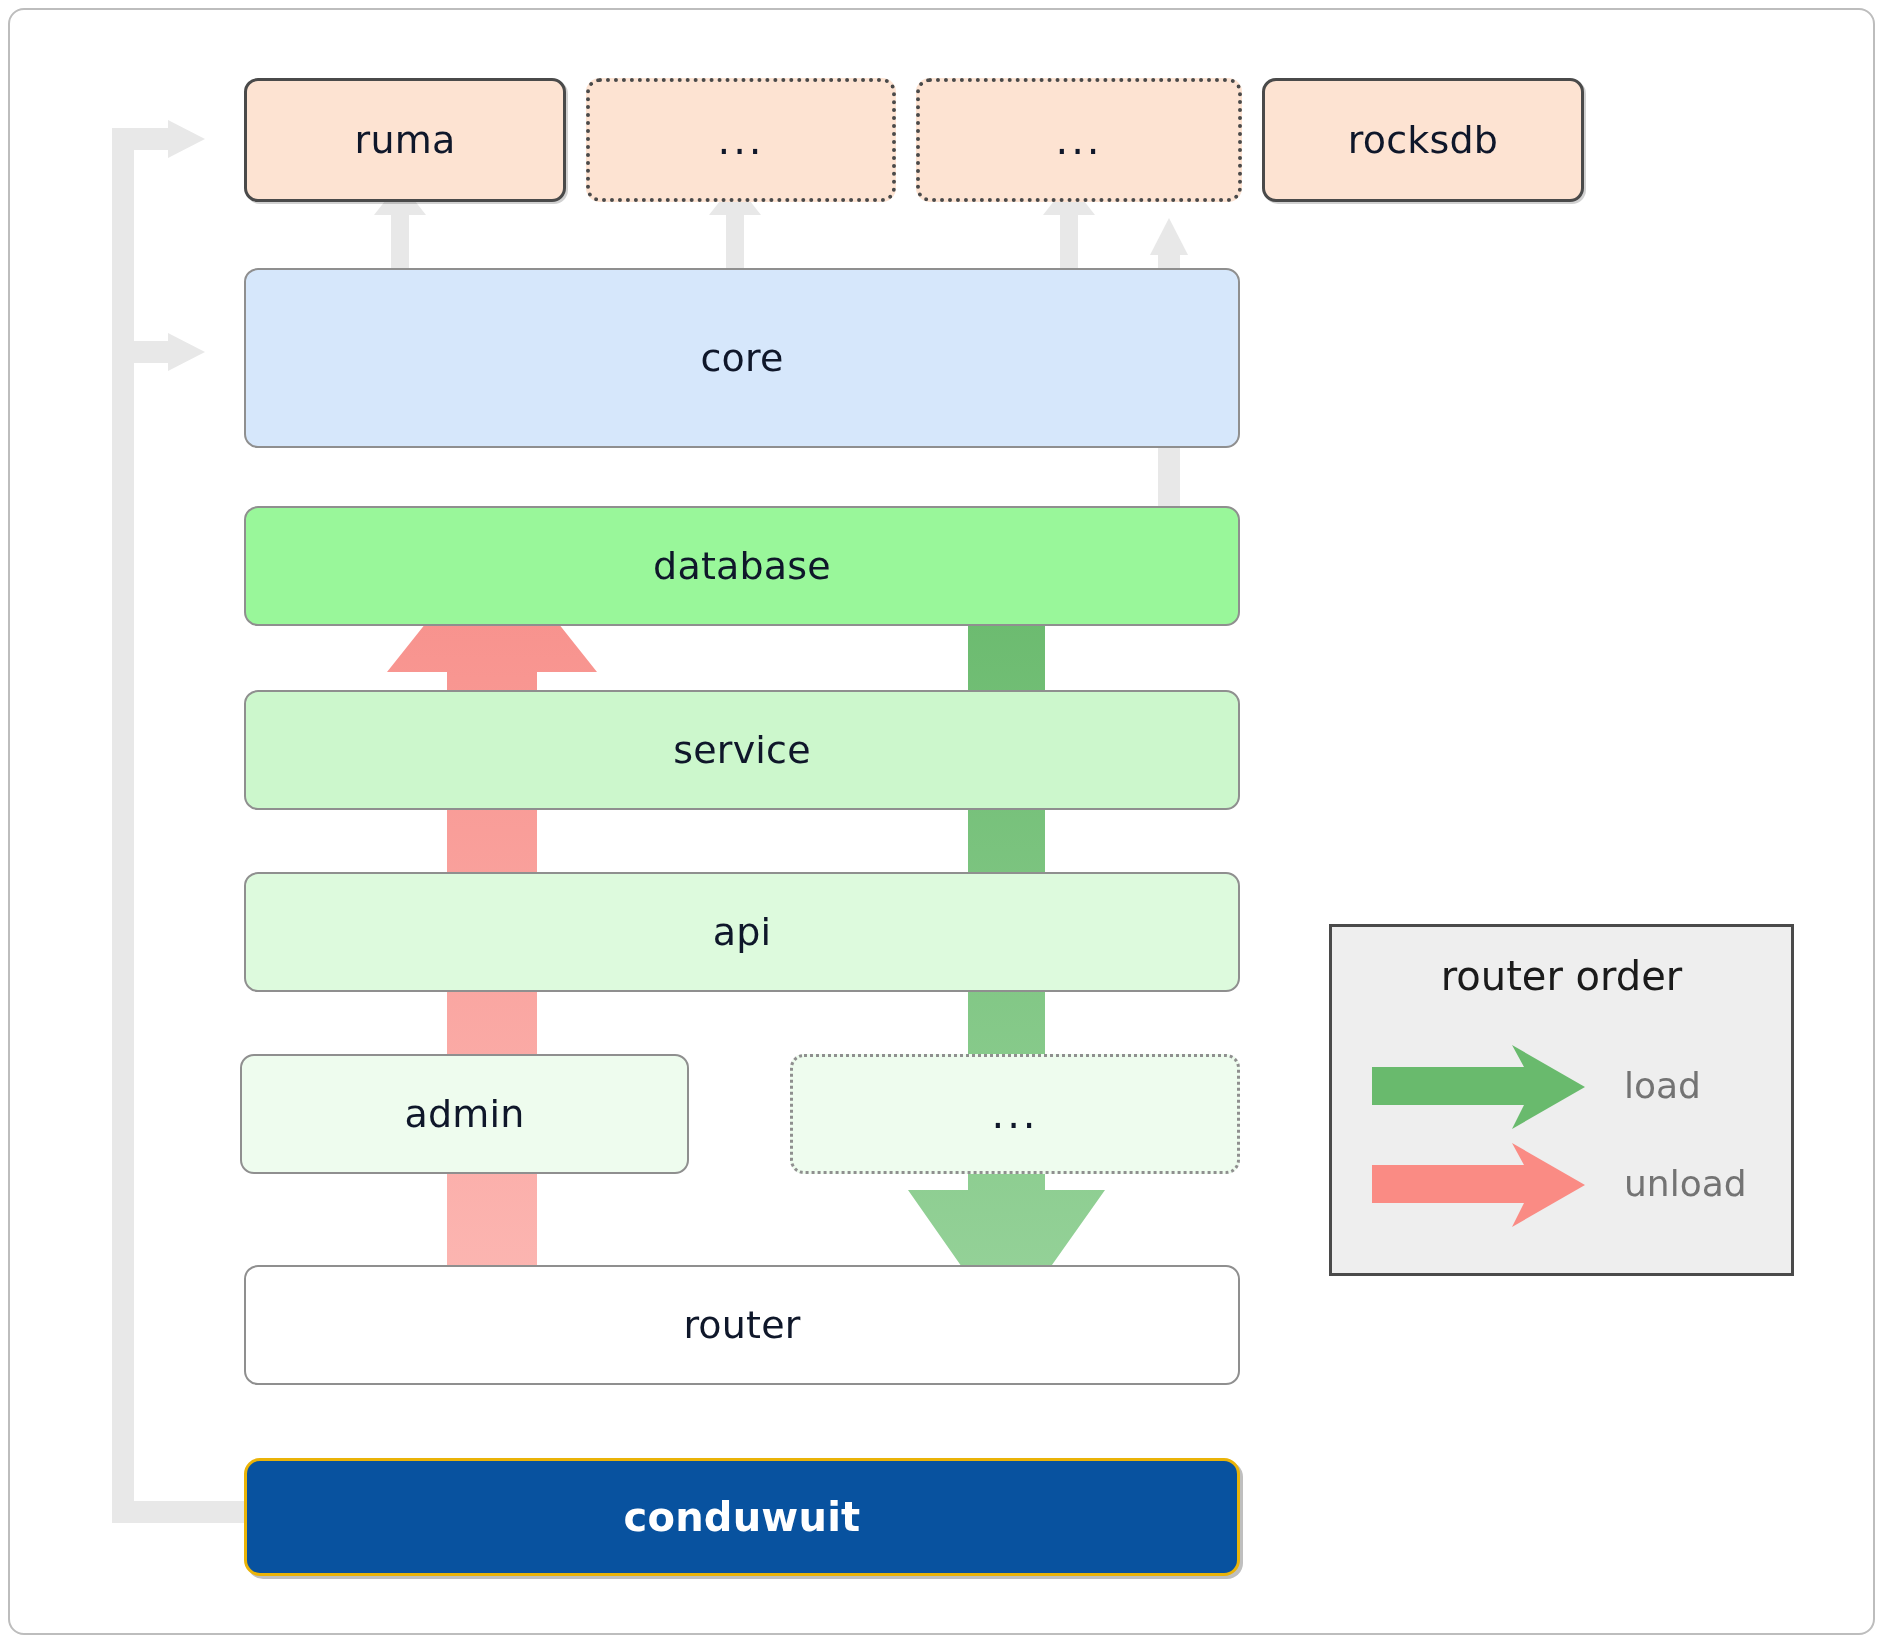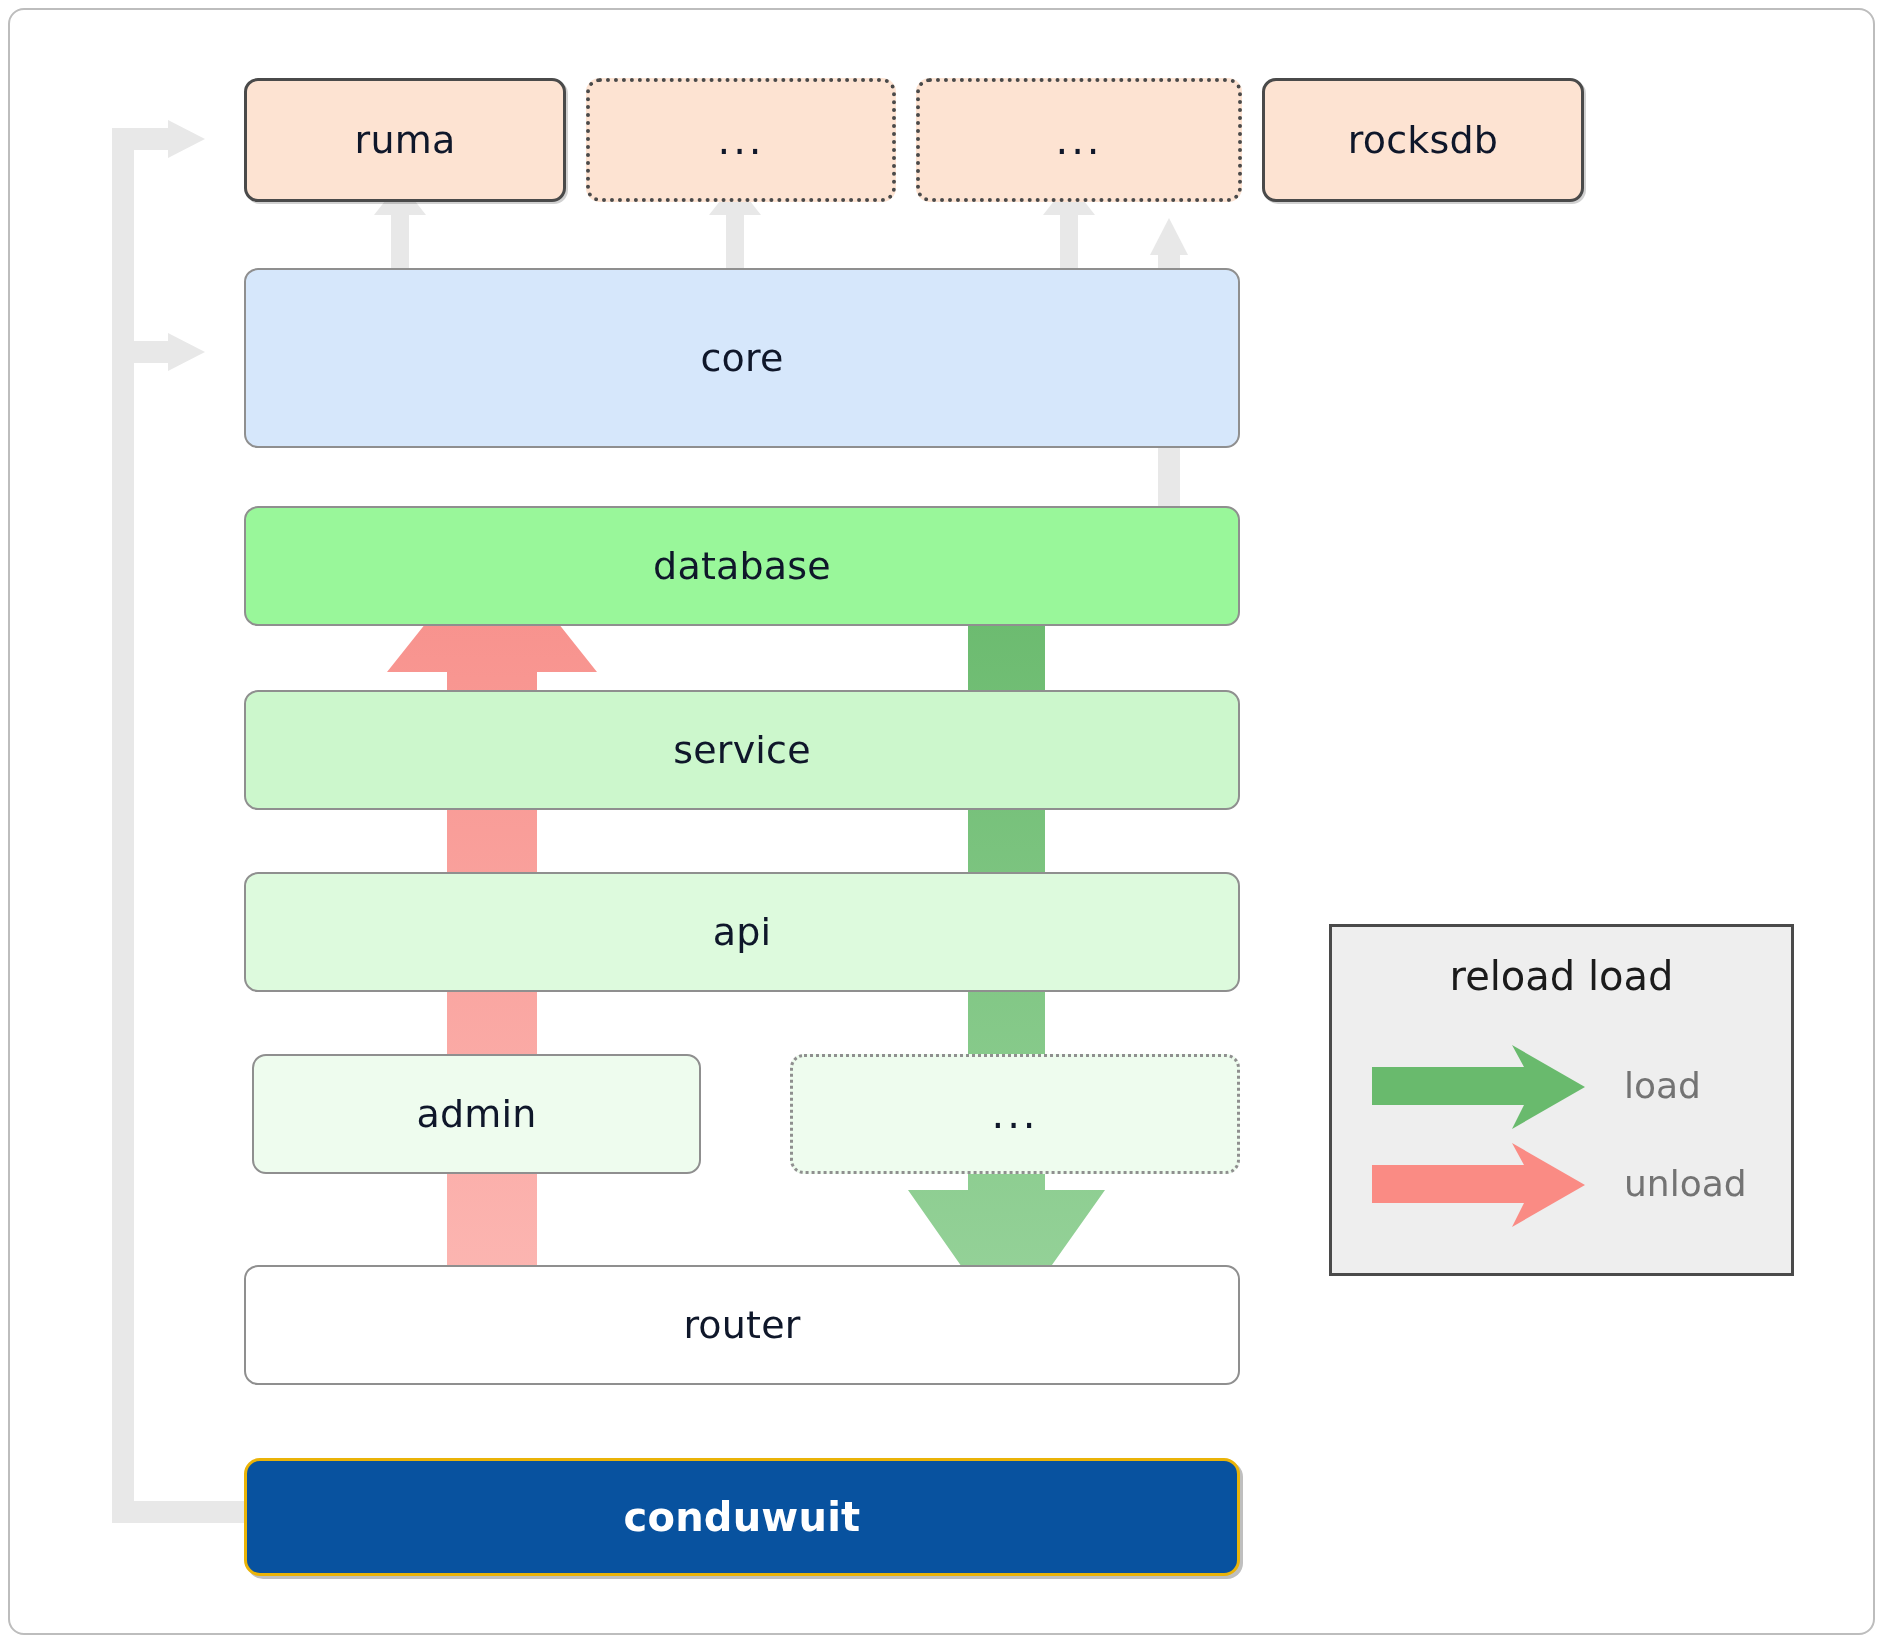--- a/index.html
+++ b/index.html
@@ -161,38 +161,38 @@
   </div>
 
   <div class="node stack s-service" style="left:244px;top:690px;width:996px;height:120px;">
     <span>service</span>
   </div>
 
   <div class="node stack s-api" style="left:244px;top:872px;width:996px;height:120px;">
     <span>api</span>
   </div>
 
-  <div class="node stack s-admin" style="left:252px;top:1054px;width:449px;height:120px;">
+  <div class="node stack s-admin" style="left:240px;top:1054px;width:449px;height:120px;">
     <span>admin</span>
   </div>
 
   <div class="node stack dotted s-dots" style="left:790px;top:1054px;width:450px;height:120px;">
     <span class="dots">...</span>
   </div>
 
   <div class="node stack s-router" style="left:244px;top:1265px;width:996px;height:120px;">
     <span>router</span>
   </div>
 
   <div class="node conduwuit" style="left:244px;top:1458px;width:996px;height:118px;">
     <span>conduwuit</span>
   </div>
 
   <div class="legend" style="left:1329px;top:924px;width:465px;height:352px;">
-    <div class="legend-title">reload load</div>
+    <div class="legend-title">router order</div>
 
     <svg width="465" height="352" style="position:absolute;left:0;top:0;">
 
       <polygon points="40,140 192,140 180,118 253,160 180,202 192,178 40,178" fill="#4caf50" opacity="0.82"></polygon>
 
       <polygon points="40,238 192,238 180,216 253,258 180,300 192,276 40,276" fill="#fb8078" opacity="0.9"></polygon>
     </svg>
 
     <div class="legend-row-label" style="left:292px;top:138px;">load</div>
     <div class="legend-row-label" style="left:292px;top:236px;">unload</div>

